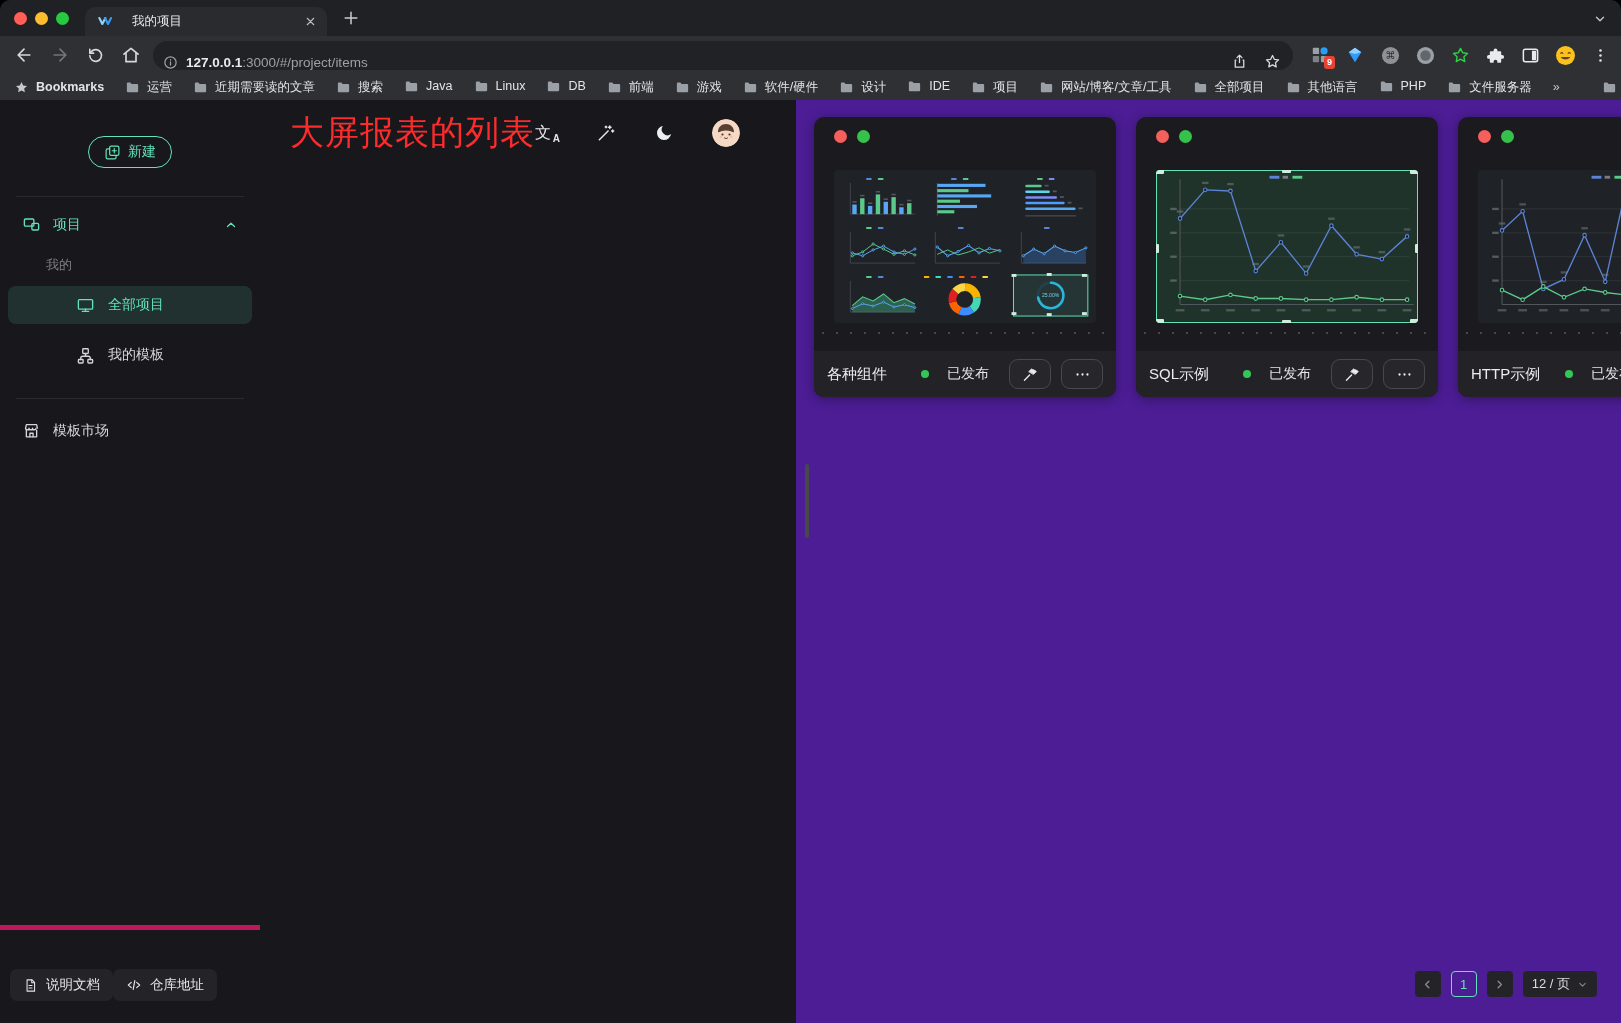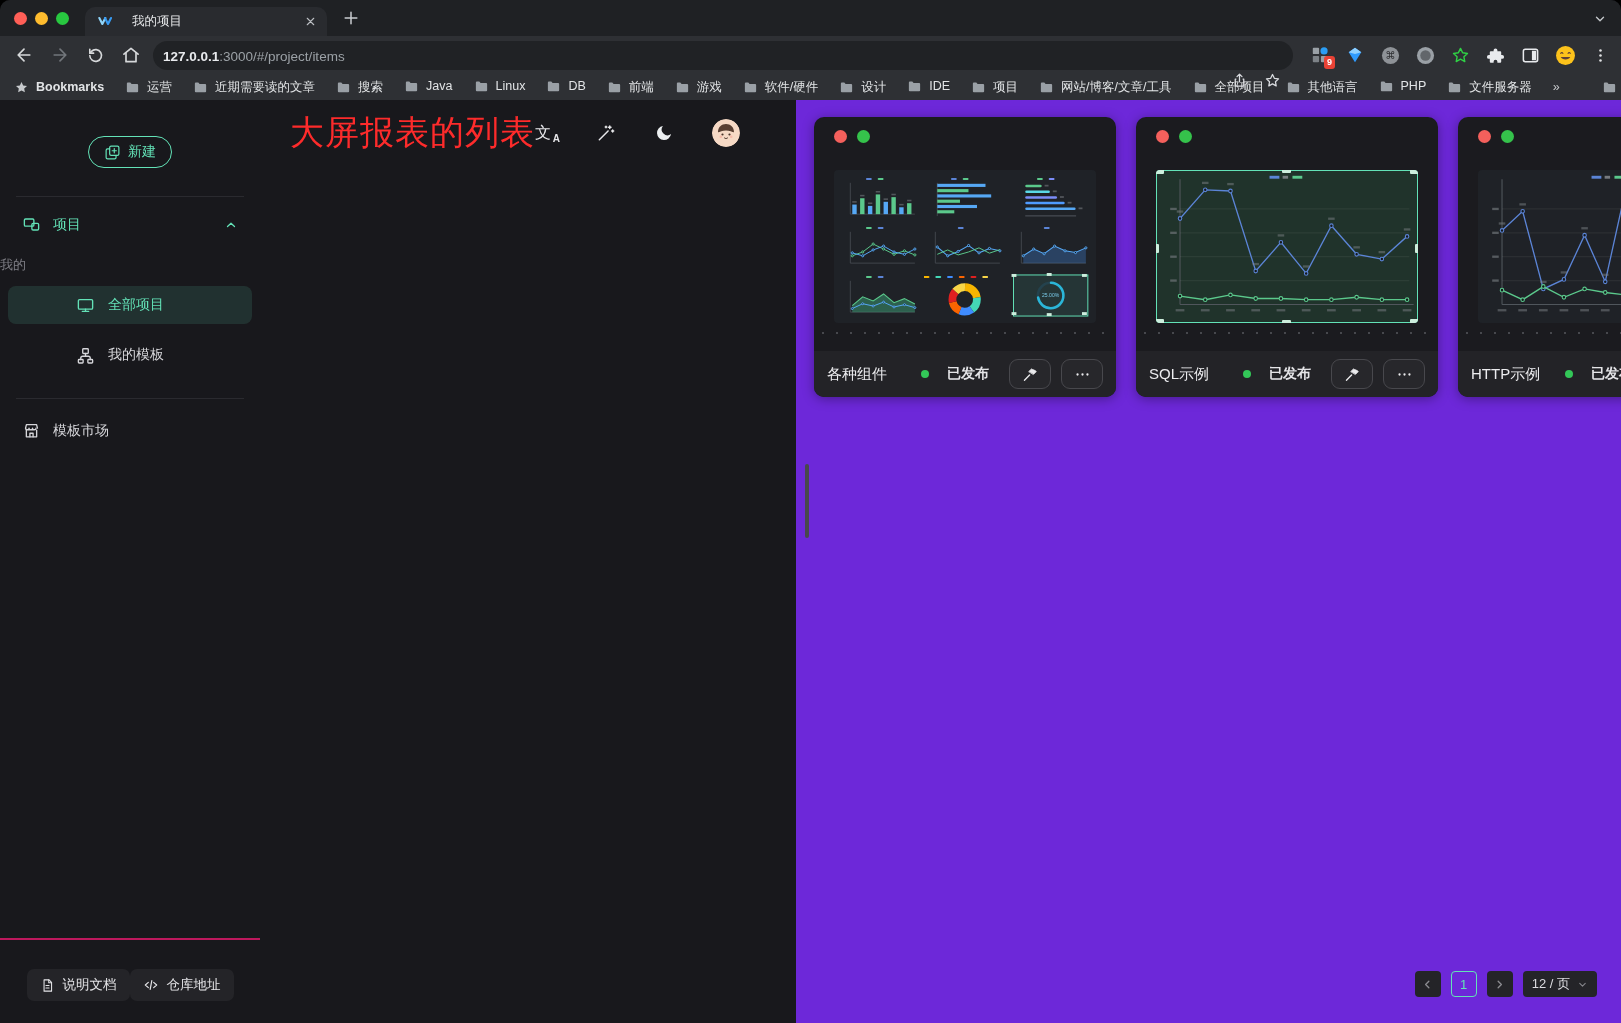--- a/index.html
+++ b/index.html
@@ -13,21 +13,21 @@
   .light.red{ background:#ff5f57; } .light.yellow{ background:#febc2e; } .light.green{ background:#28c840; }
   .tab { margin-top:7px; height:29px; width:242px; background:#292b2f; border-radius:10px 10px 0 0; display:flex; align-items:center; padding:0 10px 0 12px; gap:19px; }
   .tab-title { flex:1; font-size:12.5px; color:#e6e8ea; white-space:nowrap; overflow:hidden; }
   .tab-close { color:#bcbfc3; display:flex; }
   .newtab-btn { margin-left:14px; color:#c9ccd0; display:flex; }
   .tabsearch { position:absolute; right:14px; top:12px; color:#c3c6c9; display:flex; }
 
   .toolbar { height:38px; background:#2e3034; display:flex; align-items:center; padding:0 10px; gap:8px; }
   .nav-ic { width:28px; height:28px; display:flex; align-items:center; justify-content:center; color:#d6d8da; }
   .nav-ic.dim { color:#72767b; }
-  .urlpill { width:1150px; height:29px; border-radius:15px; background:#202225; display:flex; align-items:flex-start; padding:0 12px 0 10px; gap:8px; color:#9ba1a6;flex-direction:column; }
+  .urlpill { width:1150px; height:29px; border-radius:15px; background:#202225; display:flex; align-items:flex-end; padding:0 12px 0 10px; gap:8px; color:#9ba1a6; }
   .url-text { font-size:13.5px; white-space:nowrap; }
   .url-text b { color:#e8eaed; font-weight:bold; }
   .pill-right { margin-left:auto; display:flex; gap:16px; color:#dadce0; }
   .extrow { display:flex; align-items:center; gap:13px; margin-left:8px; }
   .ext { position:relative; display:flex; align-items:center; justify-content:center; width:22px; height:22px; }
   .badge { position:absolute; right:-4px; bottom:-3px; background:#e94235; color:#fff; font-size:9px; line-height:1; padding:2px 3px; border-radius:3px; font-weight:bold; }
 
   .bookmarksbar { height:26px; background:#2e3034; display:flex; align-items:center; padding:0 14px; gap:21px; font-size:12.5px; color:#e2e4e6; }
   .bm { display:flex; align-items:center; gap:7px; white-space:nowrap; }
   .bm-star { display:flex; color:#c6c9cc; }
@@ -35,54 +35,54 @@
 
   
   .app { position:absolute; top:100px; left:0; right:0; bottom:0; display:flex; }
   .sidebar { width:260px; flex-shrink:0; background:#18181c; position:relative; }
   .main { flex:1; background:#18181c; display:flex; flex-direction:row; position:relative; }
 
   .btn-new { margin:36px auto 0; width:84px; height:32px; border:1px solid #63e2b7; border-radius:17px; color:#63e2b7; display:flex; align-items:center; justify-content:center; gap:7px; font-size:14px; background:transparent; }
   .sb-divider { height:1px; background:#2a2a2f; margin:28px 16px 0; }
   .sb-group { display:flex; align-items:center; margin:18px 22px 0; color:#63e2b7; font-size:14px; gap:12px; }
   .sb-group .chev { margin-left:auto; display:flex; }
-  .sb-sub { color:#7e7e85; font-size:13px; margin-top:22px; }
+  .sb-sub { color:#7e7e85; font-size:13px; padding-left:46px; margin-top:22px; }
   .sb-item { height:38px; margin:12px 8px 0; border-radius:8px; display:flex; align-items:center; gap:13px; padding-left:68px; font-size:14px; color:#d6d6da; }
   .sb-item.active { background:rgba(99,226,183,0.13); color:#63e2b7; }
   .sb-market { display:flex; align-items:center; margin:22px 22px 0; color:#d6d6da; font-size:14px; gap:12px; }
-  .sb-footer { position:absolute; left:0; right:0; bottom:0; border-top:2px solid #be185d; padding:29px 10px 22px; display:flex; justify-content:center; }
+  .sb-footer { position:absolute; left:0; right:0; bottom:0; border-top:5px solid #be185d; padding:39px 10px 22px; display:flex; justify-content:flex-start; }
   .sb-fbtn { height:32px; border-radius:7px; background:#242428; color:#e4e4e7; font-size:13.5px; display:flex; align-items:center; gap:8px; padding:0 13px; border:none; }
 
   .app-header { height:66px; display:flex; align-items:center; background:#18181c; }
   .page-title { margin-left:30px; font-size:34px; font-weight:500; color:#fd2b2b; letter-spacing:1px; }
   .hdr-actions { margin-left:auto; margin-right:56px; display:flex; align-items:center; gap:38px; color:#e6e6e9; }
   .hicon { display:flex; align-items:center; justify-content:center; }
   .lang-ic { font-size:16px; line-height:1; position:relative; padding-right:7px; }
   .lang-ic small { position:absolute; right:-2px; bottom:-3px; font-size:10px; font-weight:bold; }
   .avatar { width:28px; height:28px; border-radius:50%; overflow:hidden; display:flex; }
 
-  .content { flex:1; background:#6d28d9; position:relative; }
+  .content { flex:1; background:#4c1d95; position:relative; }
   .scroll-thumb { position:absolute; left:9px; top:364px; width:4px; height:74px; background:#48484c; border-radius:2px; }
 
   .cards { position:absolute; top:17px; left:18px; display:flex; gap:20px; }
   .card { width:302px; height:280px; background:#1b1b1f; border-radius:10px; position:relative; box-shadow:0 2px 12px rgba(0,0,0,.35); }
   .card-dots { position:absolute; top:13px; left:20px; display:flex; gap:10px; }
   .cdot { width:13px; height:13px; border-radius:50%; }
   .cdot.r { background:#f4605c; } .cdot.g { background:#35c24b; }
   .thumb { position:absolute; top:53px; left:20px; right:20px; height:153px; border-radius:4px; background:#1f2227; overflow:hidden; }
   .thumb.selected { background:#20332b; box-shadow:inset 0 0 0 1px #63e2b7; }
   .thumb svg.bigchart { width:100%; height:100%; display:block; }
   .handle { position:absolute; width:9px; height:5px; background:#cdeedd; border-radius:1px; }
   .h-tl{top:-1px;left:-1px;} .h-tm{top:-2px;left:50%;margin-left:-5px;} .h-tr{top:-1px;right:-1px;}
   .h-ml{top:50%;left:-2px;margin-top:-3px;width:5px;height:9px;} .h-mr{top:50%;right:-2px;margin-top:-3px;width:5px;height:9px;}
   .h-bl{bottom:-1px;left:-1px;} .h-bm{bottom:-2px;left:50%;margin-left:-5px;} .h-br{bottom:-1px;right:-1px;}
   .dotline { position:absolute; top:215px; left:8px; right:8px; height:2px; background:repeating-linear-gradient(90deg,#47484d 0 2px,transparent 2px 14px); }
   .card-footer { position:absolute; left:0; right:0; bottom:0; height:46px; background:#232327; border-radius:0 0 10px 10px; display:flex; align-items:center; padding:0 13px; }
   .card-title { font-size:15px; color:#ececef; }
-  .status { margin-left:auto; display:flex; align-items:center; gap:18px; font-size:14px; color:#e4e4e7; margin-right:10px;font-weight:bold; }
+  .status { margin-left:auto; display:flex; align-items:center; gap:18px; font-size:14px; color:#e4e4e7; margin-right:10px; }
   .sdot { width:8px; height:8px; border-radius:50%; background:#33c758; }
   .cbtn { width:42px; height:30px; border:1px solid #48484d; border-radius:9px; background:#27272b; display:flex; align-items:center; justify-content:center; color:#eaeaec; margin-left:10px; }
 
   .mini-grid { display:grid; grid-template-columns:repeat(3,1fr); grid-template-rows:repeat(3,1fr); gap:4px; padding:5px; width:100%; height:100%; }
   .mini { width:100%; height:100%; display:block; }
 
   .pager { position:absolute; right:24px; bottom:26px; display:flex; gap:10px; align-items:center; }
   .pg-btn { width:26px; height:26px; border-radius:4px; background:#242428; color:#8c8c91; display:flex; align-items:center; justify-content:center; border:none; }
   .pg-cur { width:26px; height:26px; border-radius:4px; border:1px solid #63e2b7; color:#63e2b7; background:transparent; font-size:13px; display:flex; align-items:center; justify-content:center; }
   .pg-size { height:26px; border-radius:4px; background:#242428; color:#dcdce0; font-size:13px; padding:0 9px; display:flex; gap:7px; align-items:center; }

